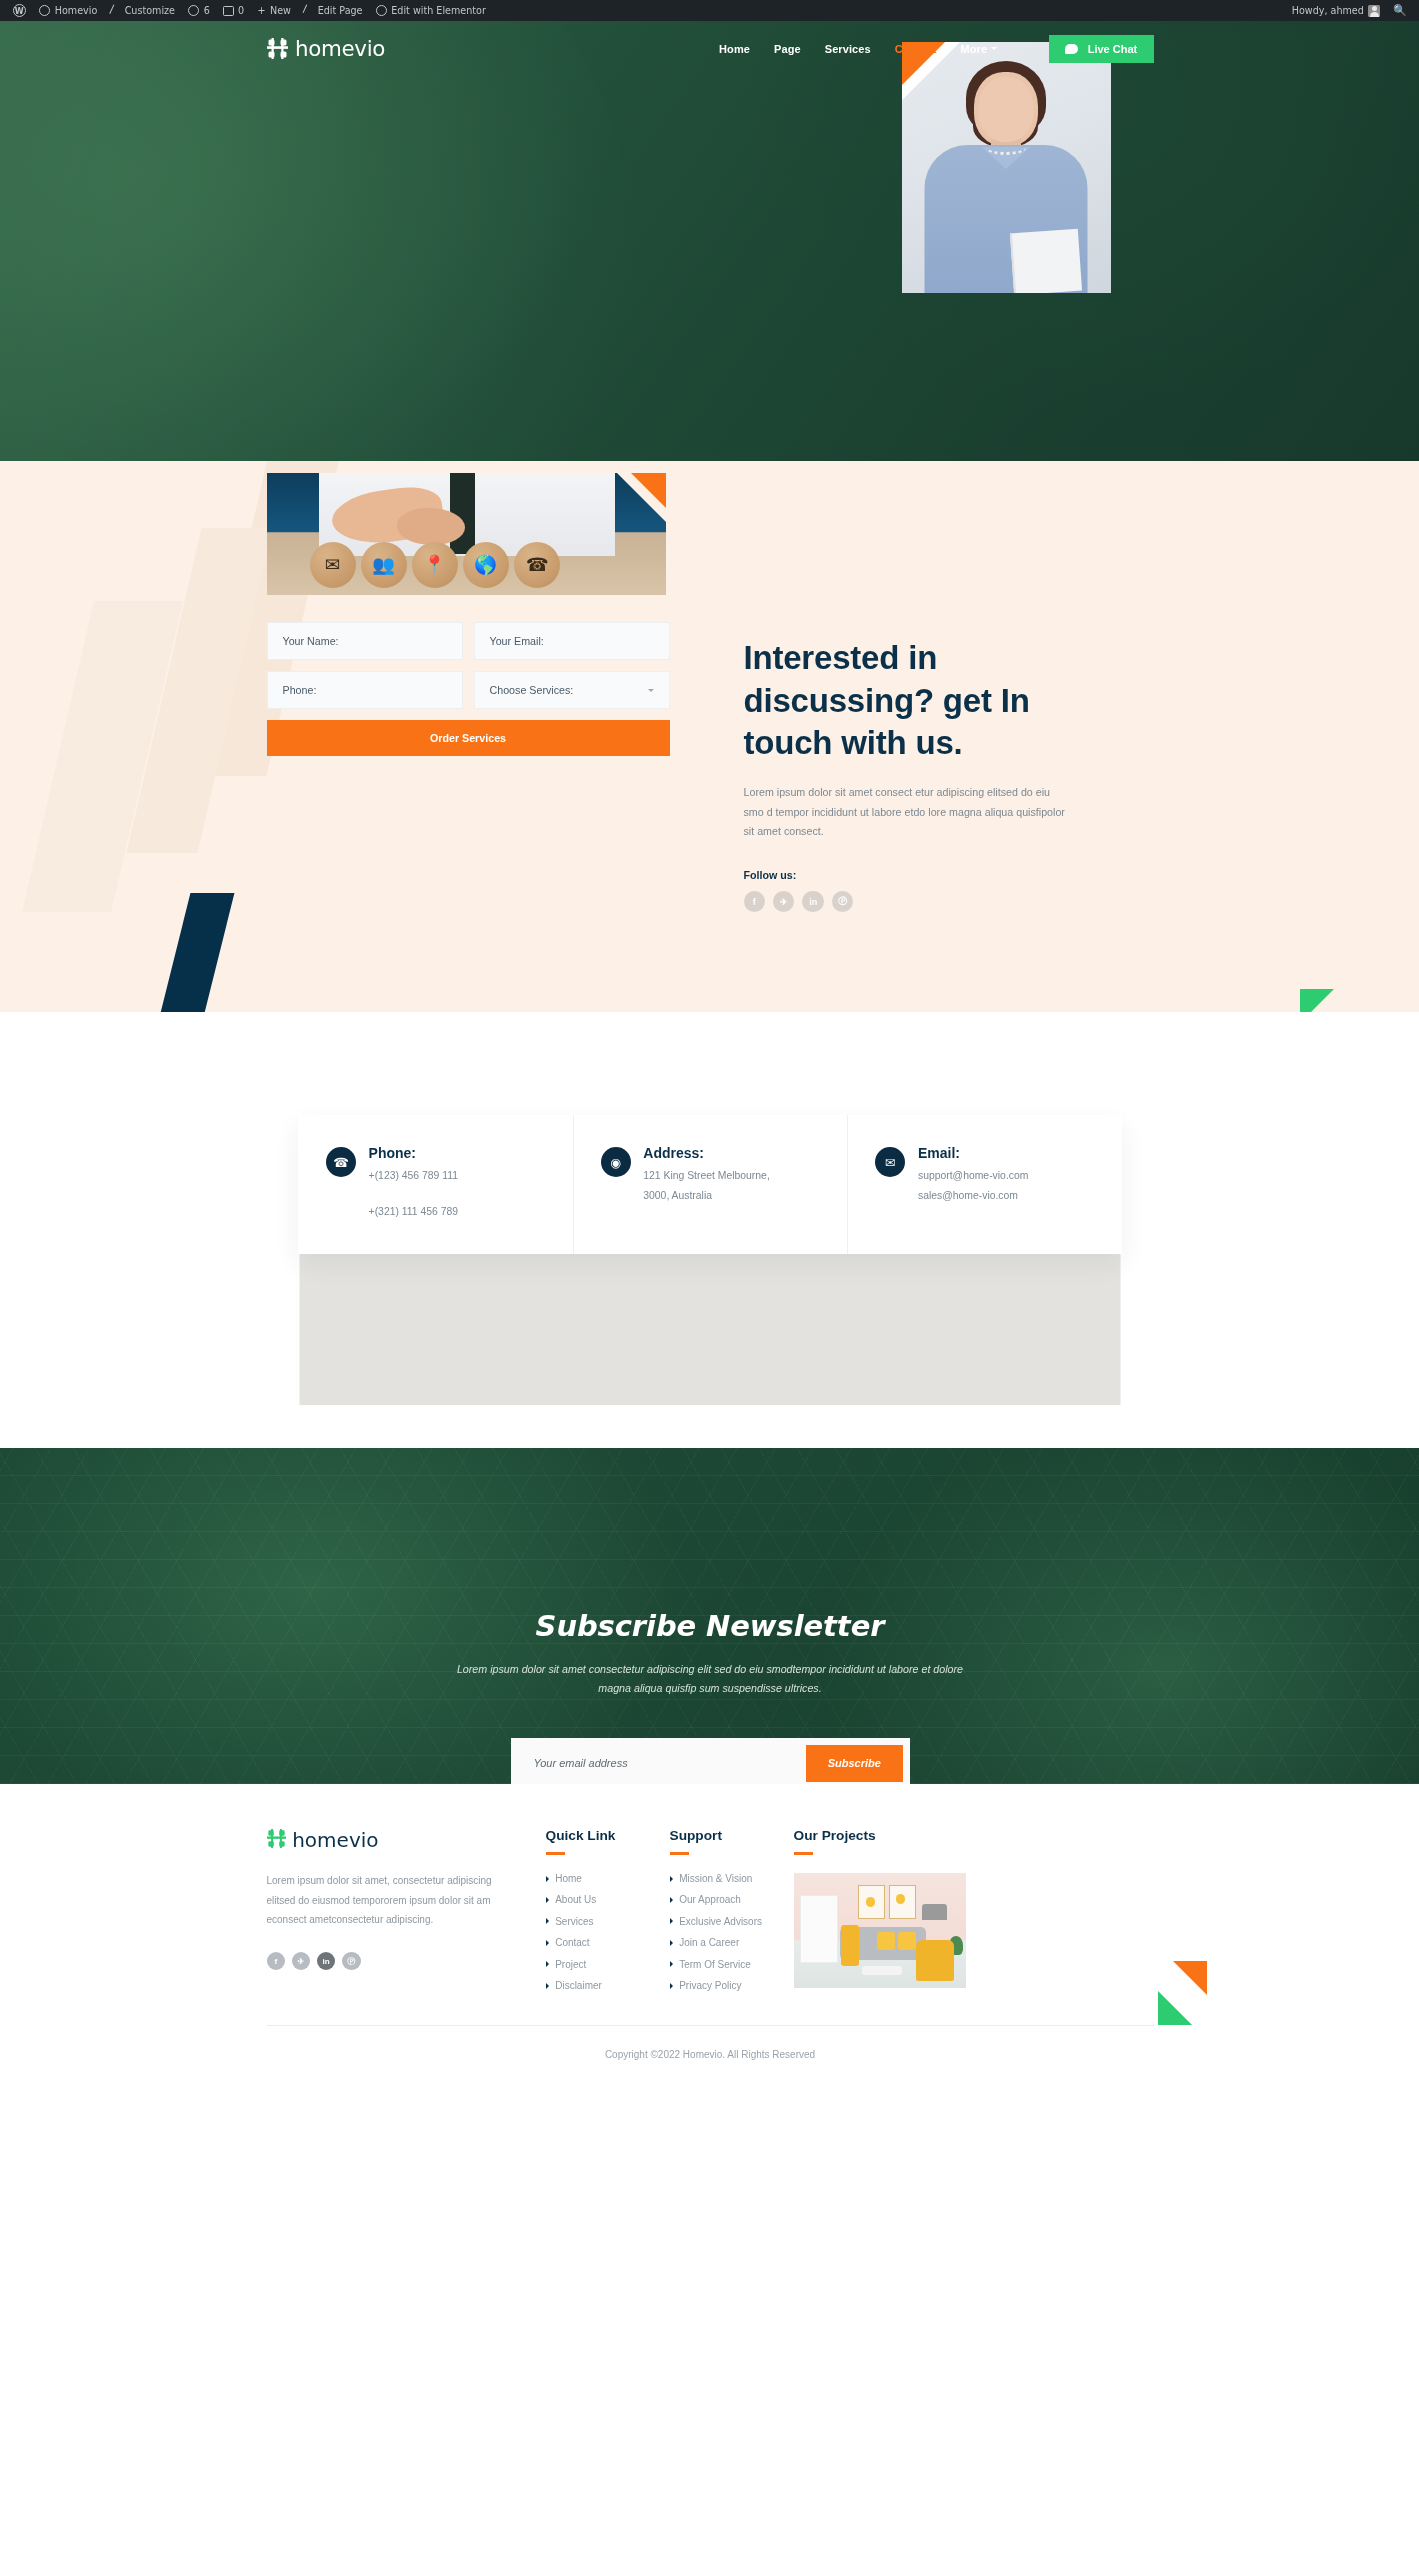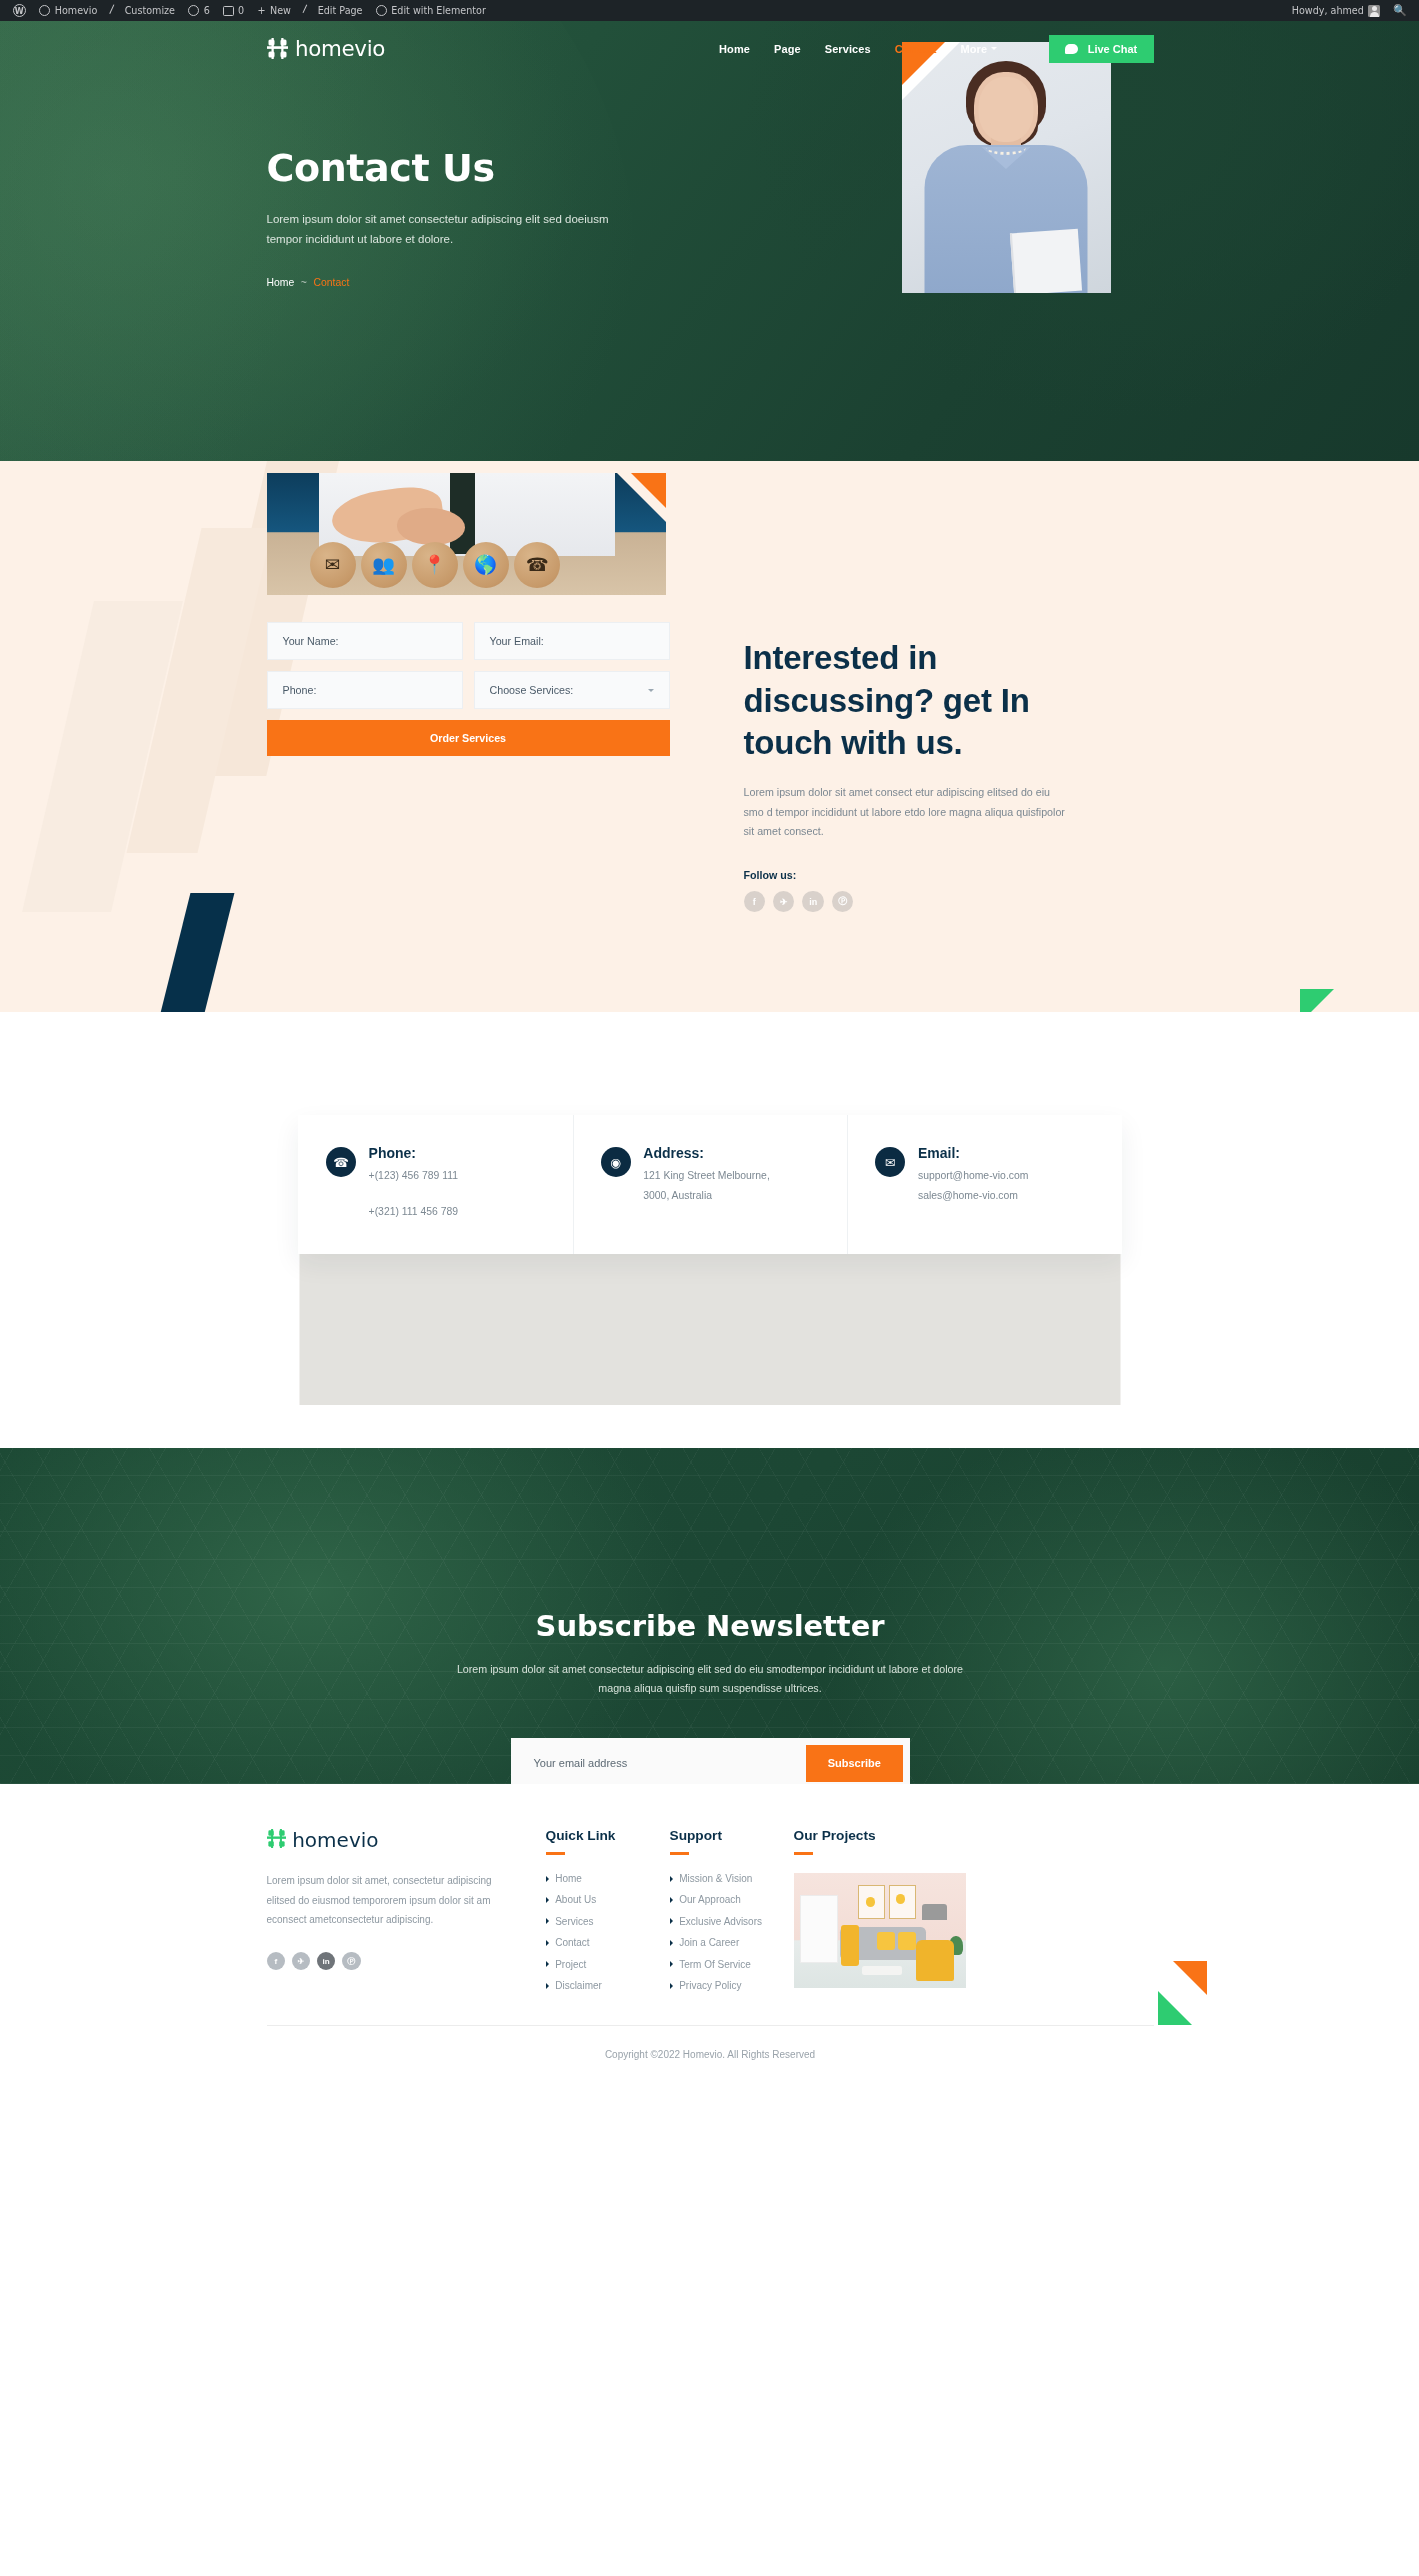--- a/index.html
+++ b/index.html
@@ -180,20 +180,21 @@
   .map-box{ width:821px; height:251px; margin:0 auto; background:#e3e2de; position:absolute;
     left:50%; transform:translateX(-50%); top:142px;}
 
   
   .news{
     position:relative; height:336px; overflow:hidden;
     background:
       radial-gradient(ellipse 562px 384px at 22% 42%, #2f6447 0%, rgba(47,100,71,0) 66%),
       radial-gradient(ellipse 503px 370px at 82% 66%, #2b5e43 0%, rgba(43,94,67,0) 68%),
       linear-gradient(135deg,#1d4a35 0%,#1c4734 48%,#173d2c 100%);
+    font-style: italic;
   }
   .hexes{ position:absolute; inset:0; opacity:.10;
     background-image:
       repeating-linear-gradient(60deg, rgba(255,255,255,.45) 0 0.7px, transparent 0.7px 33px),
       repeating-linear-gradient(-60deg, rgba(255,255,255,.45) 0 0.7px, transparent 0.7px 33px),
       repeating-linear-gradient(0deg, rgba(255,255,255,.45) 0 0.7px, transparent 0.7px 28px);
   }
   .news-in{ position:relative; width:887px; margin:0 auto; text-align:center; padding-top:161px;}
   .news-h{ color:#fff; font-size:29px; font-weight:700; letter-spacing:-0.1px;
     font-family:"DejaVu Sans", sans-serif;}
@@ -322,29 +323,20 @@
           </span>
           <div class="live-chat">
             <span class="chat-bubble"></span>
             <span>Live Chat</span>
           </div>
         </div>
       </div>
     </div>
 
     <div class="hero-body">
-      <div class="hero-left">
-        <h1 class="hero-title">Contact Us</h1>
-        <p class="hero-sub">Lorem ipsum dolor sit amet consectetur adipiscing elit sed doeiusm tempor incididunt ut labore et dolore.</p>
-        <div class="crumb">
-          <a>Home</a>
-          <span class="sep">~</span>
-          <span class="cur">Contact</span>
-        </div>
-      </div>
       <div class="hero-photo">
         <span class="photo-corner-w"></span>
         <span class="photo-corner"></span>
         <span class="person-hair"></span>
         <span class="person-head"></span>
         <span class="person-face"></span>
         <span class="person-neck"></span>
         <span class="person-body"></span>
         <span class="person-collar"></span>
         <span class="person-pearls"></span>

